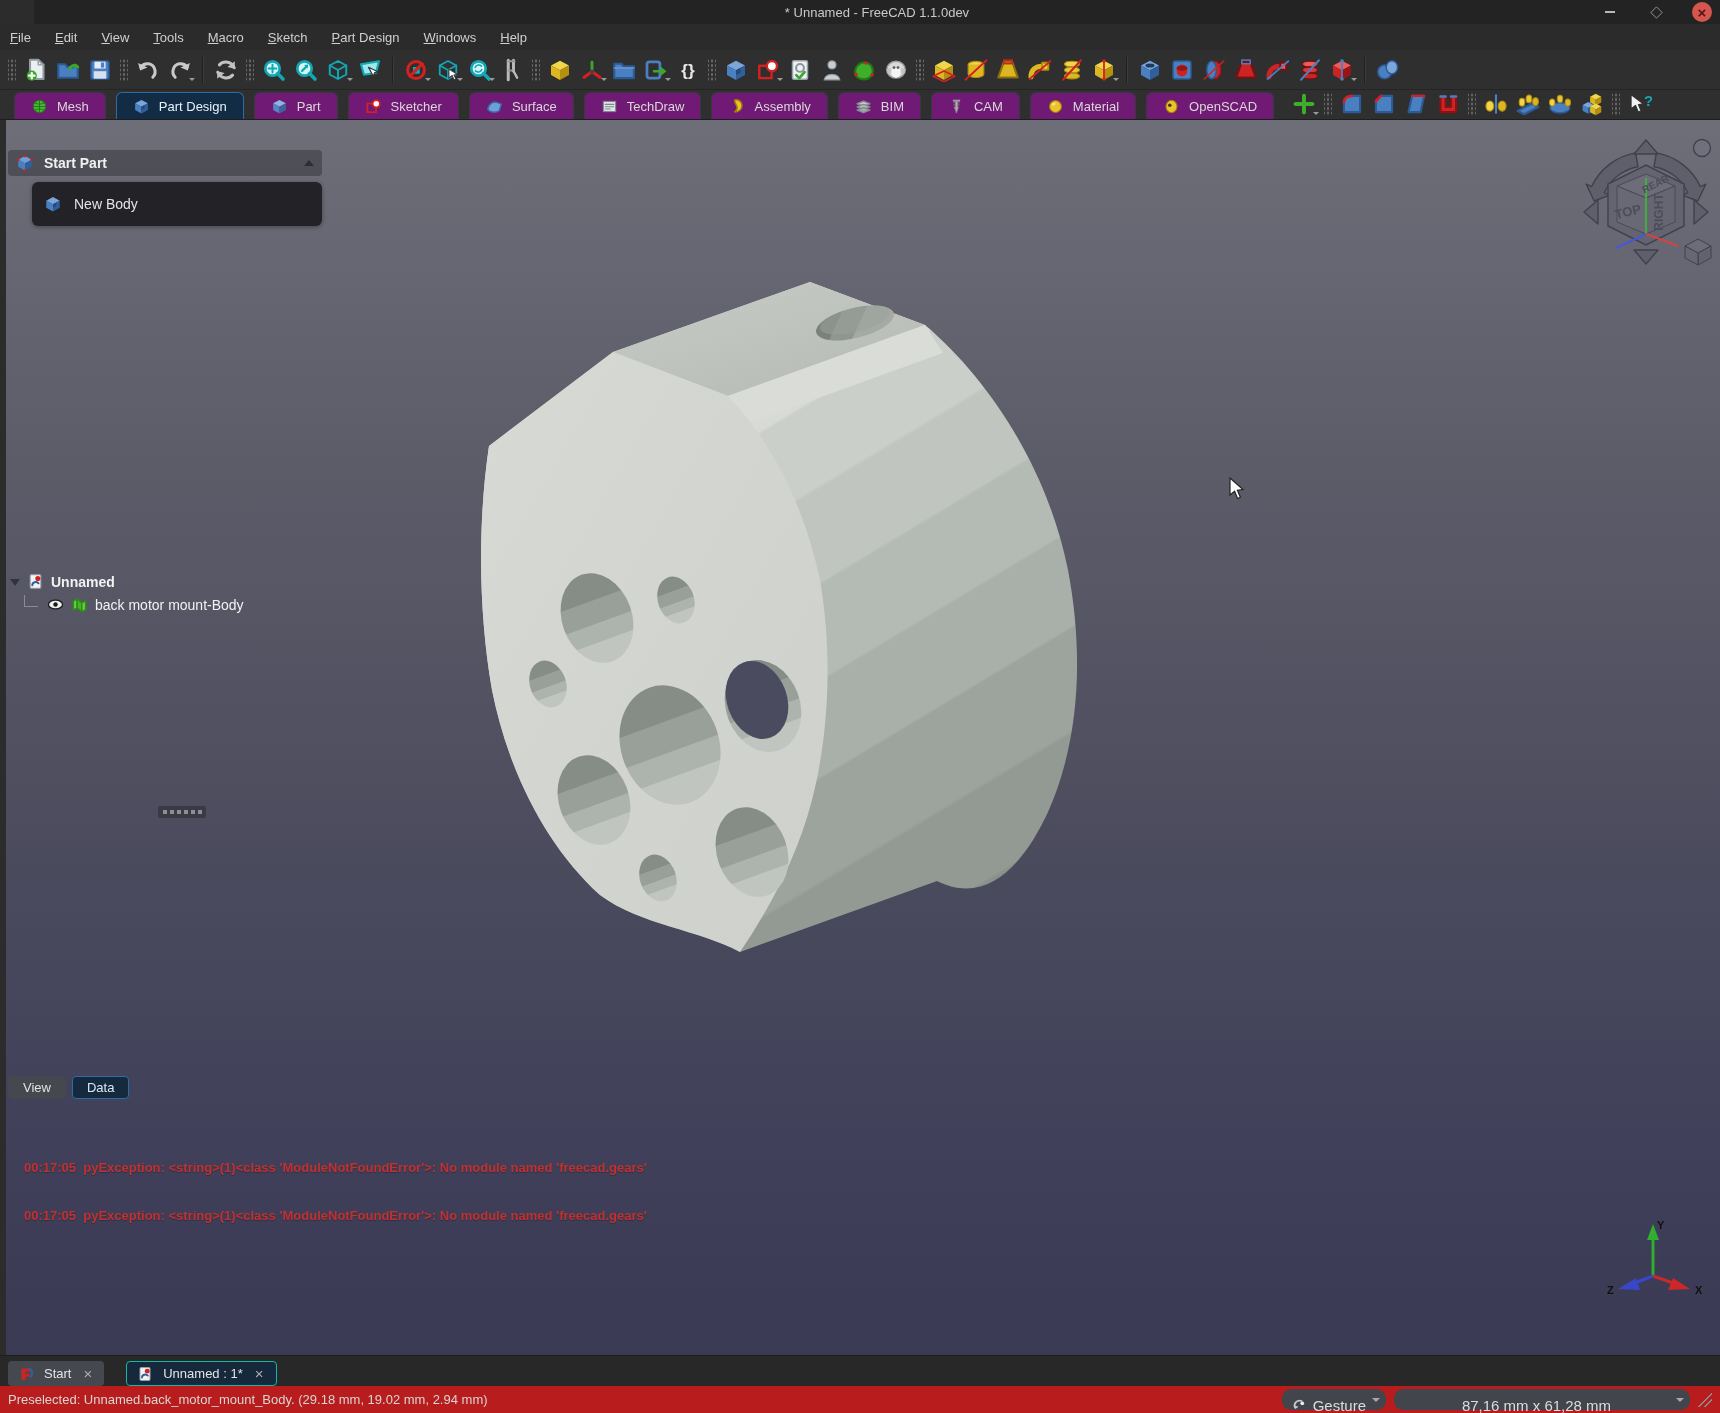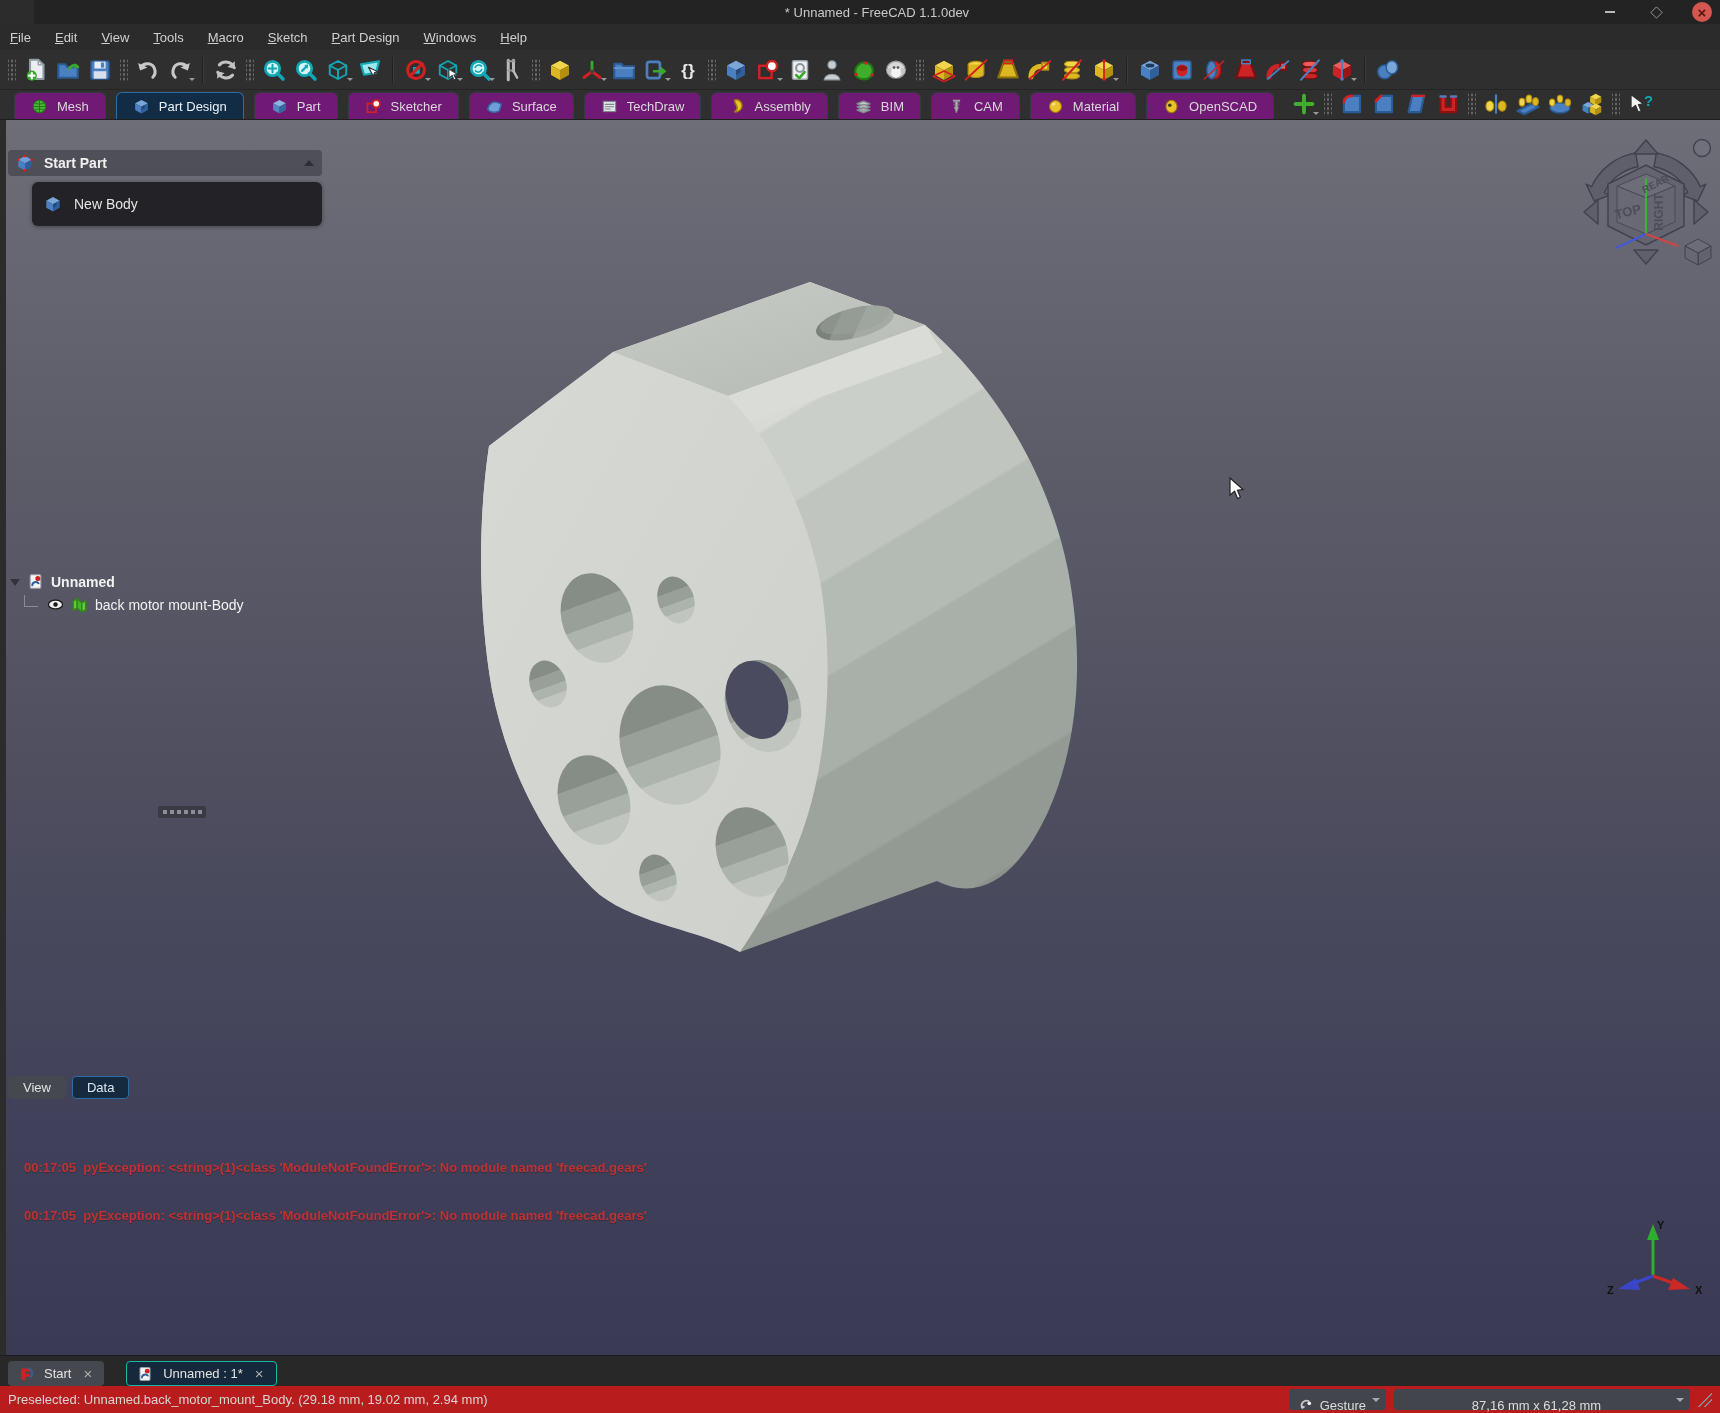--- a/index.html
+++ b/index.html
@@ -83,21 +83,21 @@
   .doctabs{position:absolute;top:1355px;left:0;right:0;height:31px;background:#282828;border-top:1px solid #1d1d1d;display:flex;align-items:flex-end;padding-left:8px;gap:22px;}
   .dtab{display:flex;align-items:center;gap:10px;height:25px;padding:0 10px;background:#45484e;border-radius:4px;font-size:13px;color:#e3e3e3;cursor:pointer;}
   .dtab.active{background:#16293c;border:1px solid #14b8a6;}
   .dtab .dicon{width:16px;height:16px;display:inline-flex;}
   .dtab .dicon svg{width:16px;height:16px;}
   .dclose{color:#aeaeae;font-size:15px;line-height:1;padding:0 2px;cursor:pointer;}
 
   
   .statusbar{position:absolute;top:1386px;left:0;right:0;height:27px;background:#b91c1c;display:flex;align-items:center;padding:0 8px;font-size:13px;color:#d6d6d6;text-align:right;}
   .sb-right{margin-left:auto;display:flex;align-items:center;gap:8px;}
-  .sb-btn{position:relative;display:flex;align-items:center;gap:7px;height:21px;padding:12px 20px 0 9px;background:#42454b;border-radius:3px;font-size:13px;color:#dcdcdc;cursor:pointer;}
+  .sb-btn{position:relative;display:flex;align-items:center;gap:7px;height:21px;padding:12px 20px 0 9px;background:#42454b;border-radius:9px;font-size:15px;color:#dcdcdc;cursor:pointer;}
   .sb-btn .gi{width:15px;height:15px;display:inline-flex;}
   .sb-btn .gi svg{width:15px;height:15px;}
   .sb-btn::after{content:"";position:absolute;right:6px;top:9px;border:4px solid transparent;border-top-color:#a8a8a8;}
   .sb-btn.dims{min-width:296px;justify-content:center;}
   .resize-grip{width:14px;height:14px;background:
     linear-gradient(135deg,transparent 48%,#8a8a8a 48%,#8a8a8a 55%,transparent 55%,transparent 70%,#8a8a8a 70%,#8a8a8a 77%,transparent 77%);cursor:nwse-resize;}
 </style>
 </head>
 <body>
 

